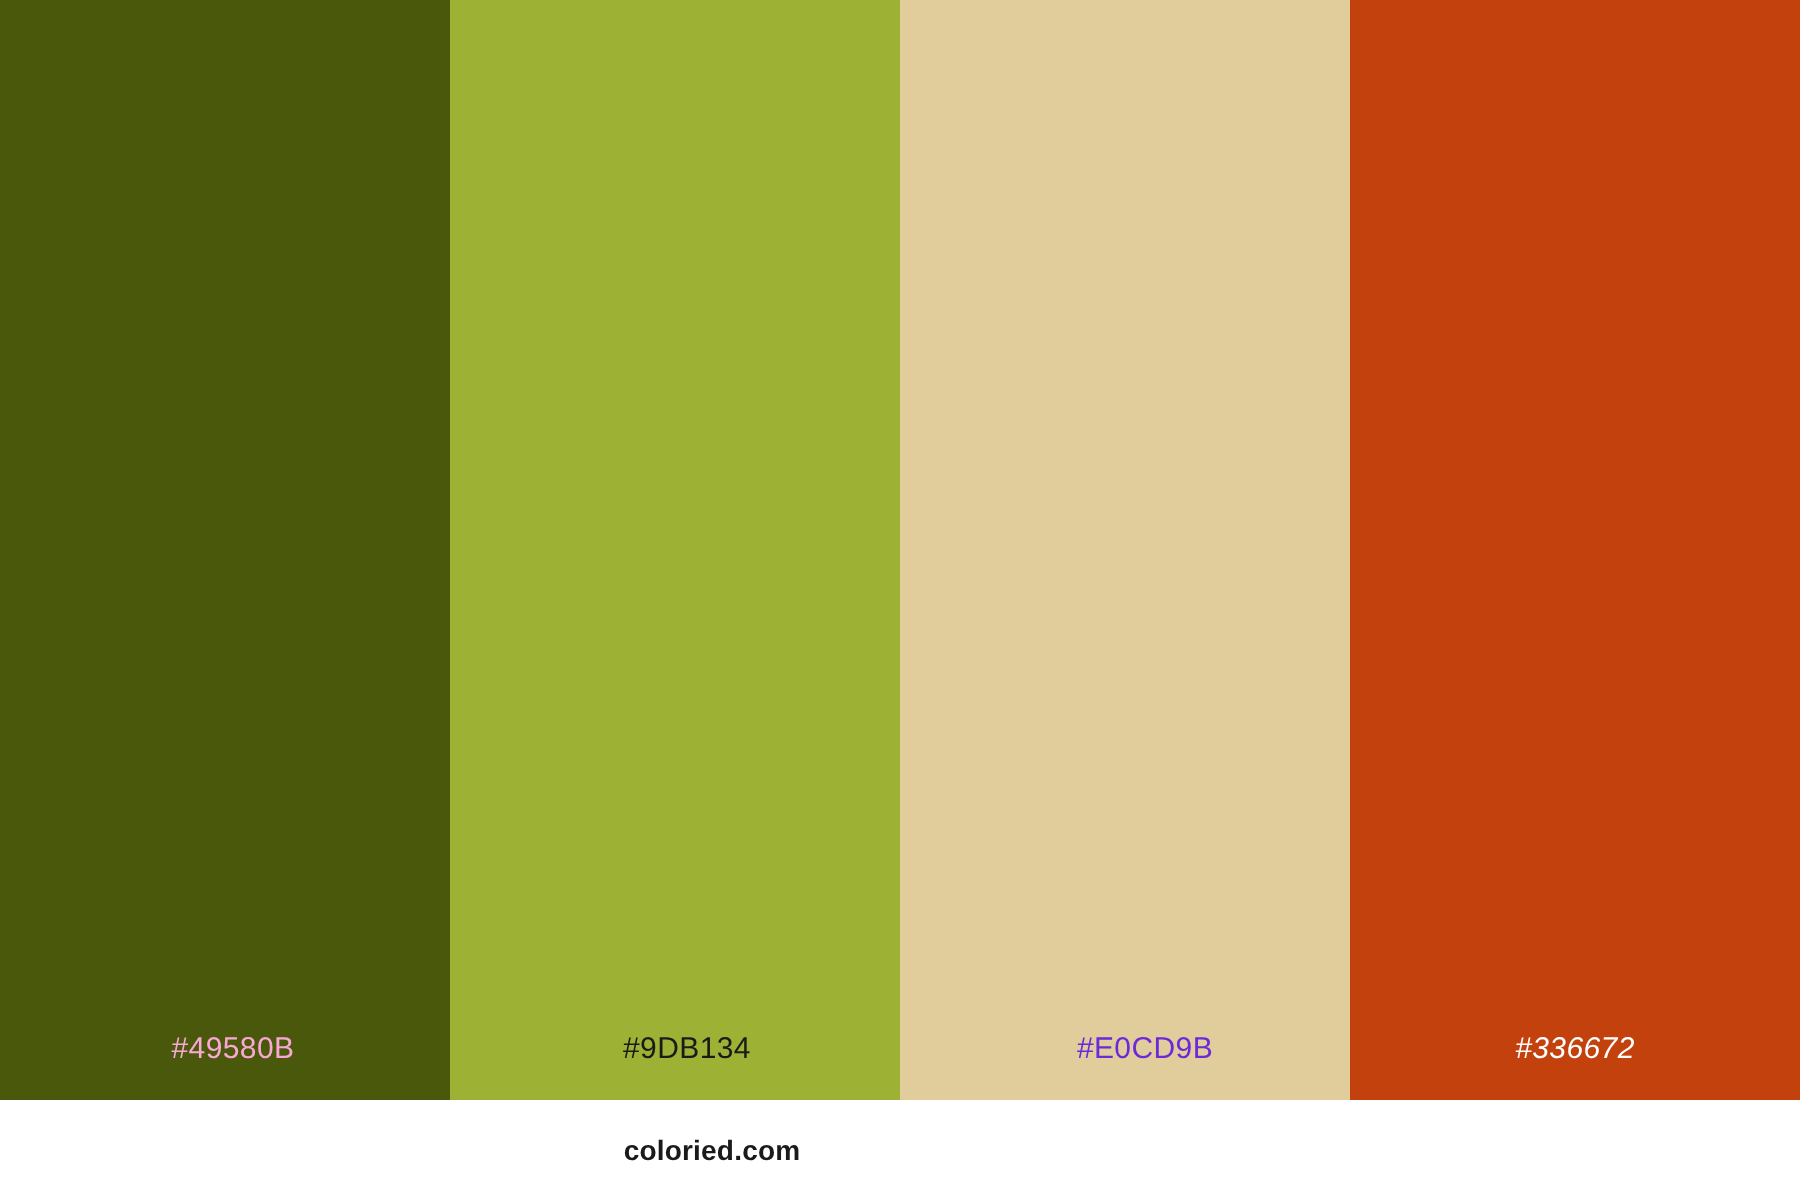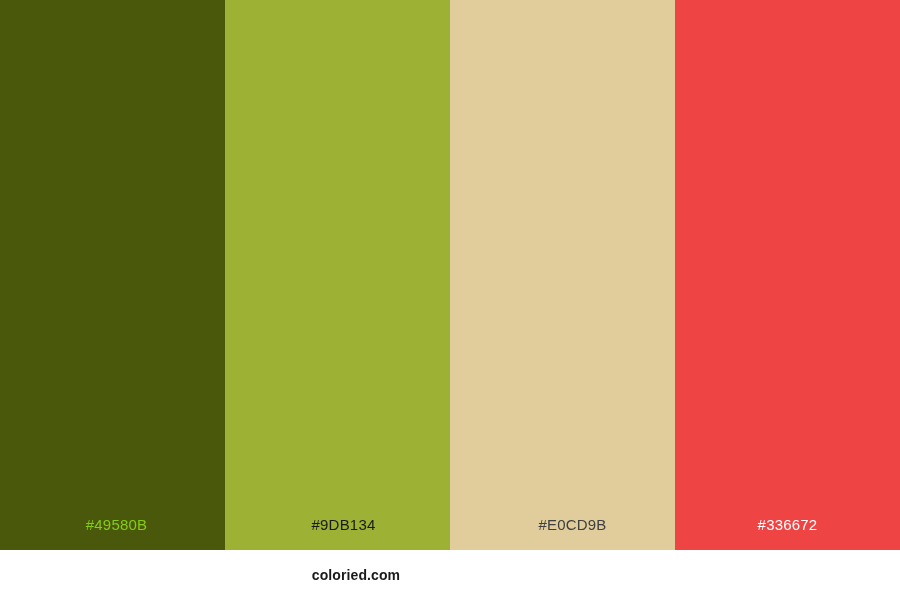--- a/index.html
+++ b/index.html
@@ -70,33 +70,33 @@
   }
 </style>
 </head>
 <body>
 
 <div class="palette-page">
 
   <div class="swatch-strip">
 
     <div class="swatch" style="background-color: rgb(73, 88, 11);">
-      <span class="swatch-label" style="color: #84cc16; padding-left: 8px;">#49580B</span>
+      <span class="swatch-label" style="color: #f9a8d4; padding-left: 8px;">#49580B</span>
     </div>
 
     <div class="swatch" style="background-color: rgb(157, 177, 52);">
       <span class="swatch-label" style="color: rgb(26, 26, 26); margin-left: 12px;">#9DB134</span>
     </div>
 
     <div class="swatch" style="background-color: rgb(224, 205, 155);">
-      <span class="swatch-label" style="color: #404040; margin-left: 20px;">#E0CD9B</span>
+      <span class="swatch-label" style="color: #6d28d9; margin-left: 20px;">#E0CD9B</span>
     </div>
 
 
-    <div class="swatch" style="background-color: #ef4444;">
+    <div class="swatch" style="background-color: #c2410c; font-style: italic;">
       <span class="swatch-label" style="color: rgb(255, 255, 255);">#336672</span>
     </div>
 
   </div>
 
   <div class="footer">
     <span class="footer-text">coloried.com</span>
   </div>
 
 </div>

